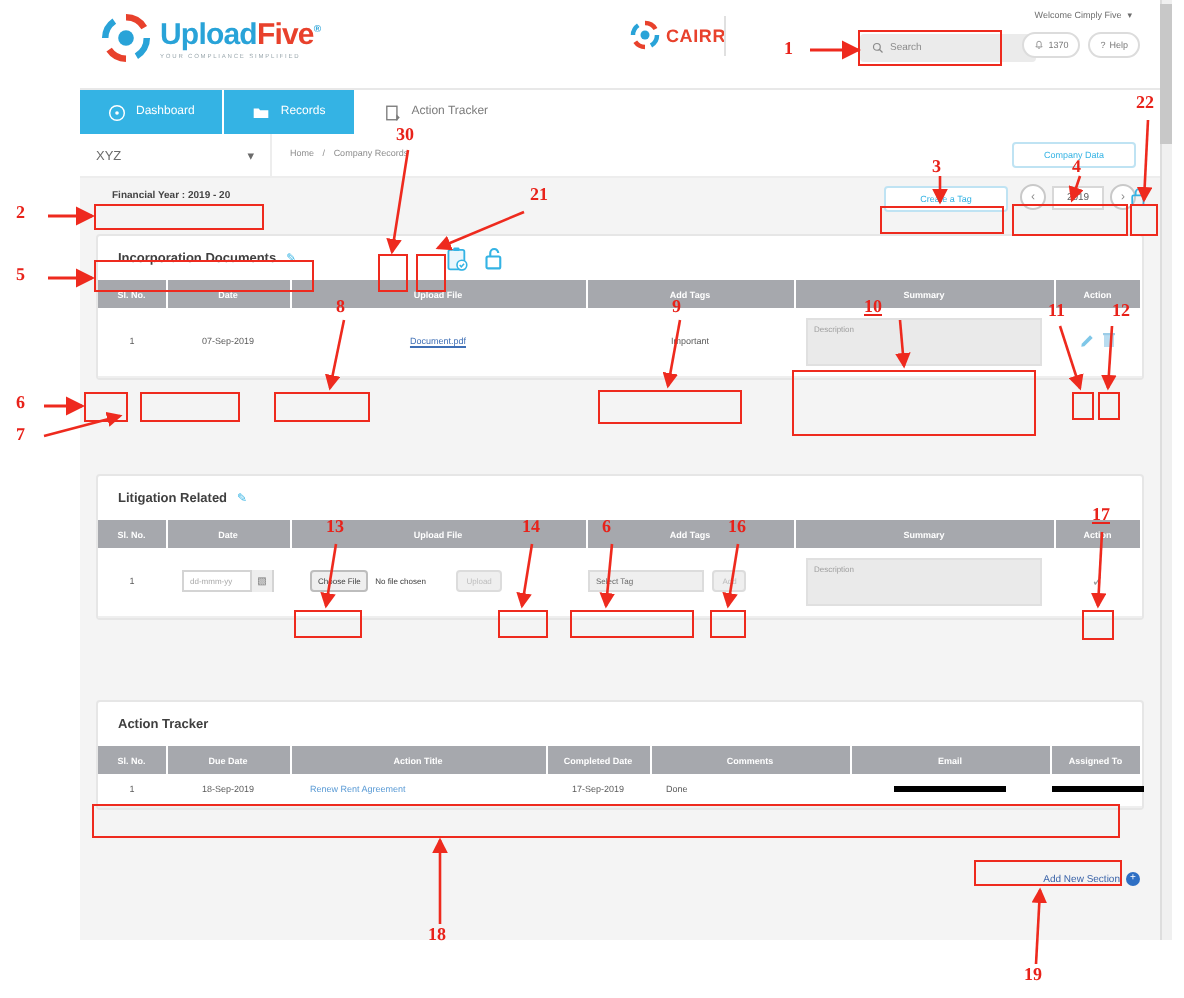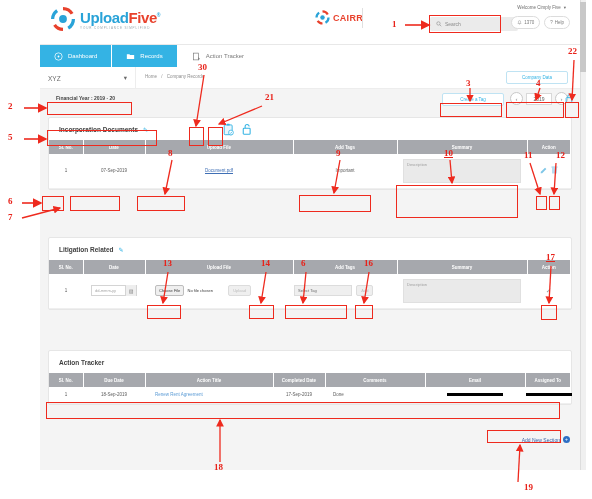--- a/index.html
+++ b/index.html
@@ -413,25 +413,25 @@
 
 <div class="ann" style="left:392px; top:19px;">1</div>
 <div class="ann" style="left:8px; top:101px;">2</div>
 <div class="ann" style="left:466px; top:78px;">3</div>
 <div class="ann" style="left:536px; top:78px;">4</div>
 <div class="ann" style="left:8px; top:132px;">5</div>
 <div class="ann" style="left:8px; top:196px;">6</div>
 <div class="ann" style="left:8px; top:212px;">7</div>
 <div class="ann" style="left:168px; top:148px;">8</div>
 <div class="ann" style="left:336px; top:148px;">9</div>
-<div class="ann" style="left:444px; top:148px;text-decoration:underline;">10</div>
+<div class="ann" style="left:432px; top:148px;text-decoration:underline;">10</div>
 <div class="ann" style="left:524px; top:150px;">11</div>
 <div class="ann" style="left:556px; top:150px;">12</div>
 <div class="ann" style="left:163px; top:258px;">13</div>
 <div class="ann" style="left:261px; top:258px;">14</div>
 <div class="ann" style="left:301px; top:258px;">6</div>
 <div class="ann" style="left:364px; top:258px;">16</div>
 <div class="ann" style="left:546px; top:252px;text-decoration:underline;">17</div>
 <div class="ann" style="left:214px; top:462px;">18</div>
-<div class="ann" style="left:524px; top:482px;">19</div>
+<div class="ann" style="left:512px; top:482px;">19</div>
 <div class="ann" style="left:198px; top:62px;">30</div>
 <div class="ann" style="left:265px; top:92px;">21</div>
 <div class="ann" style="left:568px; top:46px;">22</div>
 
 </body></html>

